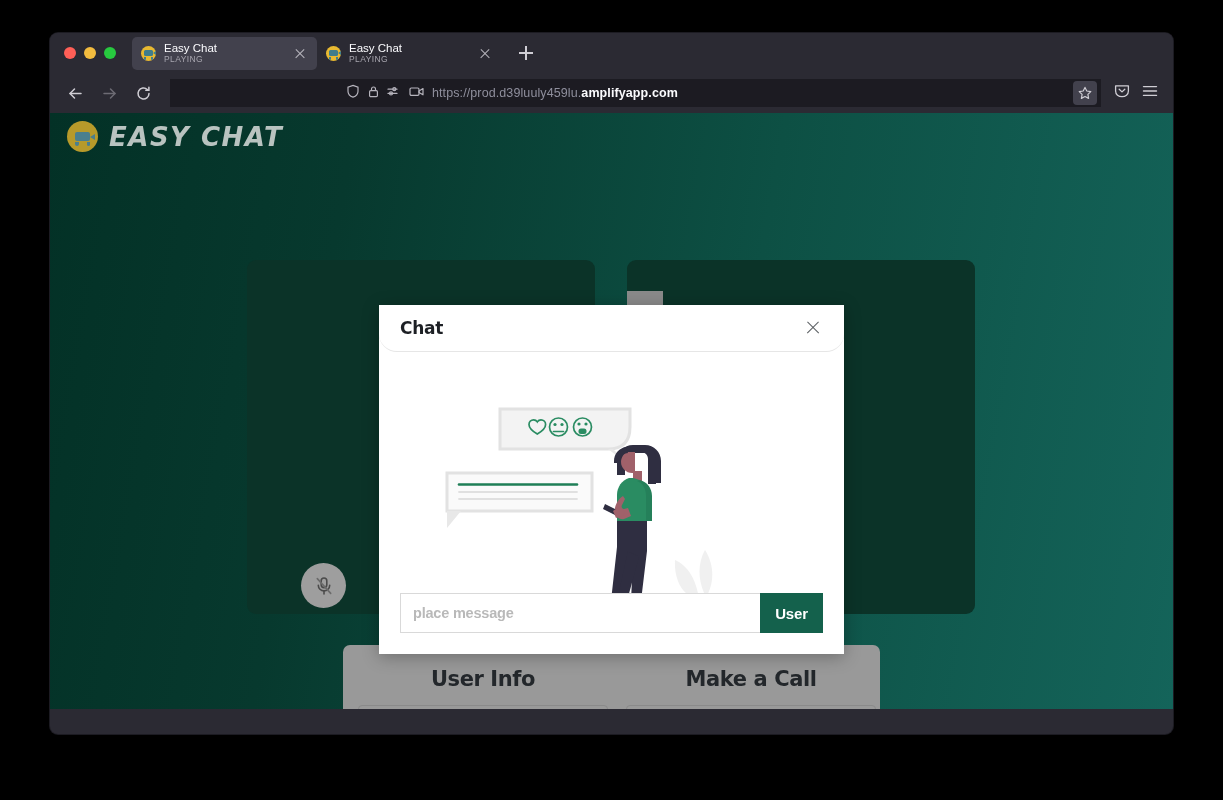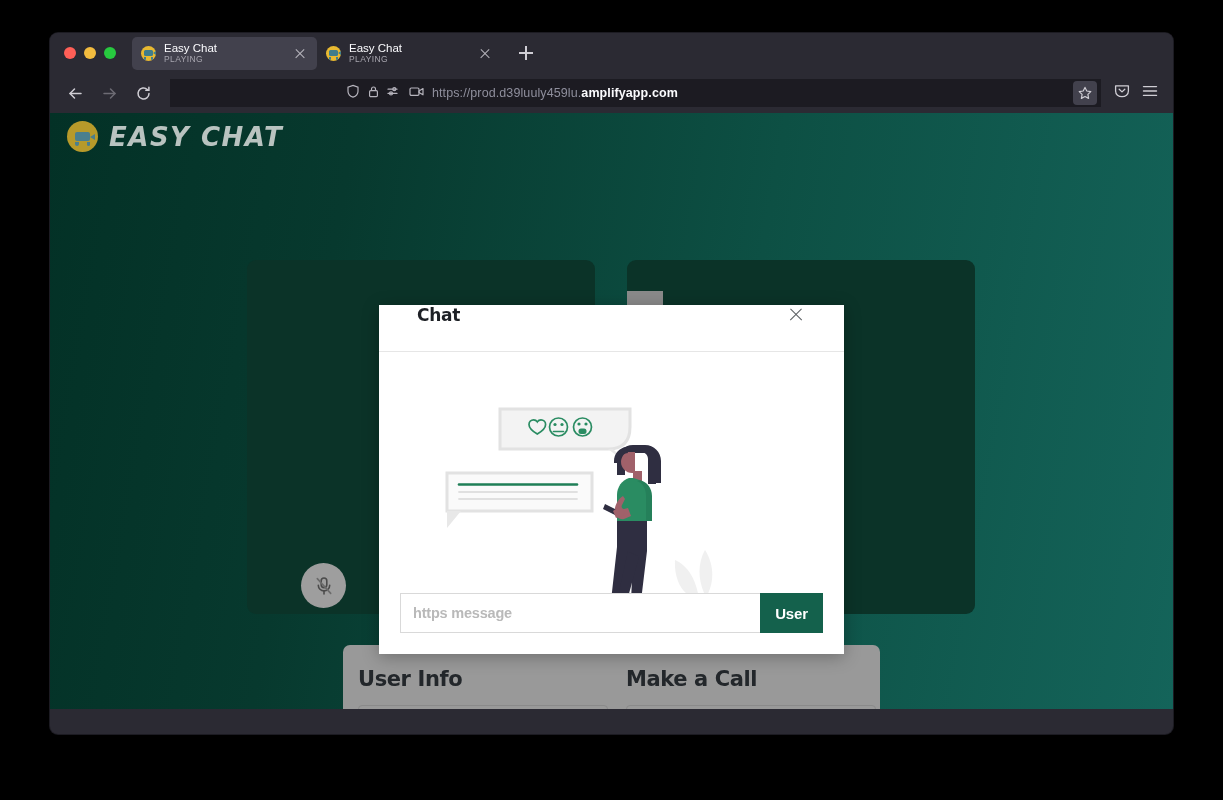--- a/index.html
+++ b/index.html
@@ -285,20 +285,21 @@
   .panel-col { position: absolute; top: 22px; }
   .col-left  { left: 15px; width: 250px; }
   .col-right { left: 283px; width: 250px; }
   .panel-title {
     color: #23272b;
     font-size: 21px;
     font-weight: 700;
     letter-spacing: -0.4px;
     margin: 0 0 14px 0;
     font-family: "DejaVu Sans", sans-serif;
+    text-align: center;
   }
   .panel-input {
     height: 36px;
     border: 1px solid #8a8a8a;
     border-radius: 4px;
     display: flex;
     align-items: center;
     padding: 0 11px;
     gap: 8px;
     background: transparent;
@@ -313,22 +314,24 @@
     background: #ffffff;
     box-shadow: 0 3px 16px rgba(0,0,0,.28);
     display: flex;
     flex-direction: column;
     overflow: hidden;
   }
   .modal-header {
     height: 46px;
     border-bottom: 1px solid #e6e6e6;
     display: flex;
-    padding: 0 38px;
+    align-items: center;
+    padding: 0 21px;
     flex: 0 0 auto;
+    border-radius: 18px;
   }
   .modal-title {
     color: #1d2025;
     font-size: 17px;
     font-weight: 700;
     letter-spacing: -0.3px;
     flex: 1 1 auto;
     font-family: "DejaVu Sans", sans-serif;
   }
   .modal-close {
@@ -608,20 +611,20 @@
             <path d="M188 196h8v8h-8z" fill="#a0616a"></path>
 
             <path d="M152 200h16c3 0 5 2 5 5s-2 5-5 5h-20c-2 0-3-2-2-4z" fill="#2f2e41"></path>
             <path d="M183 200h16c3 0 5 2 5 5s-2 5-5 5h-20c-2 0-3-2-2-4z" fill="#2f2e41"></path>
           </svg>
         </div>
       </div>
 
       <div class="modal-footer">
         <div class="msg-input">
-          <span class="ph">https message</span>
+          <span class="ph">place message</span>
         </div>
         <div class="send-btn">User</div>
       </div>
     </div>
 
   </div>
 </div>
 
 </body></html>

